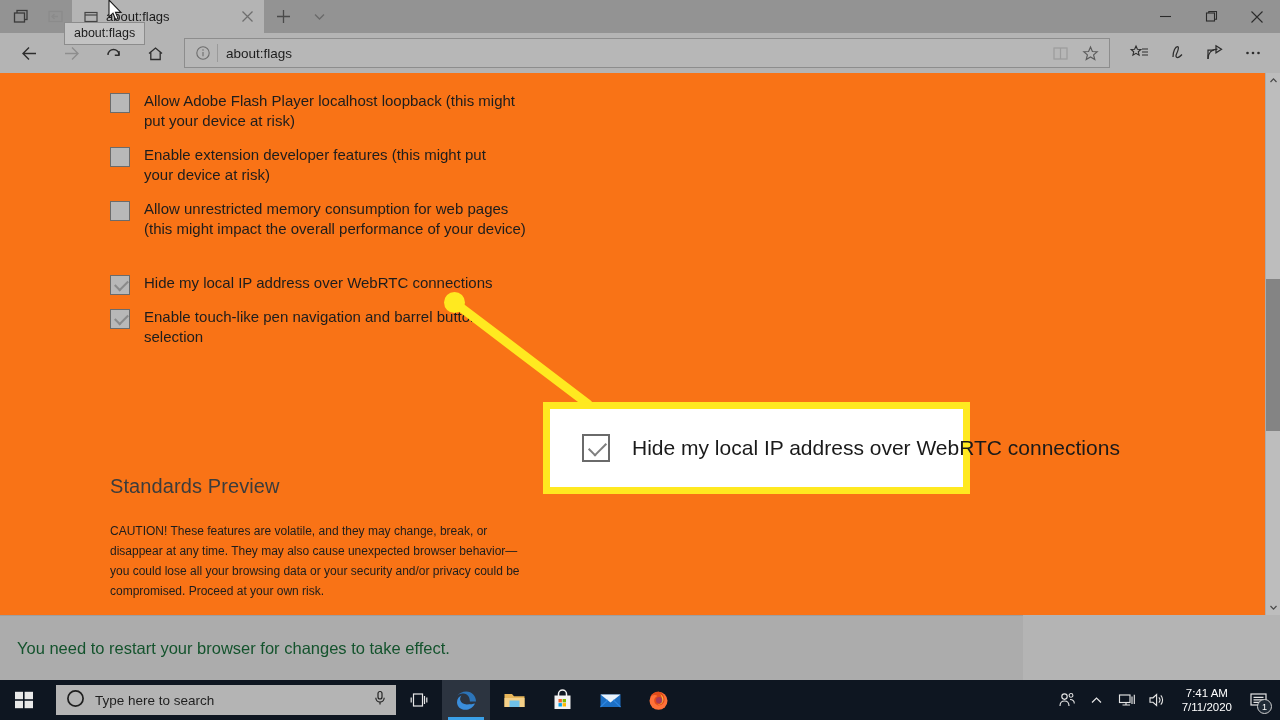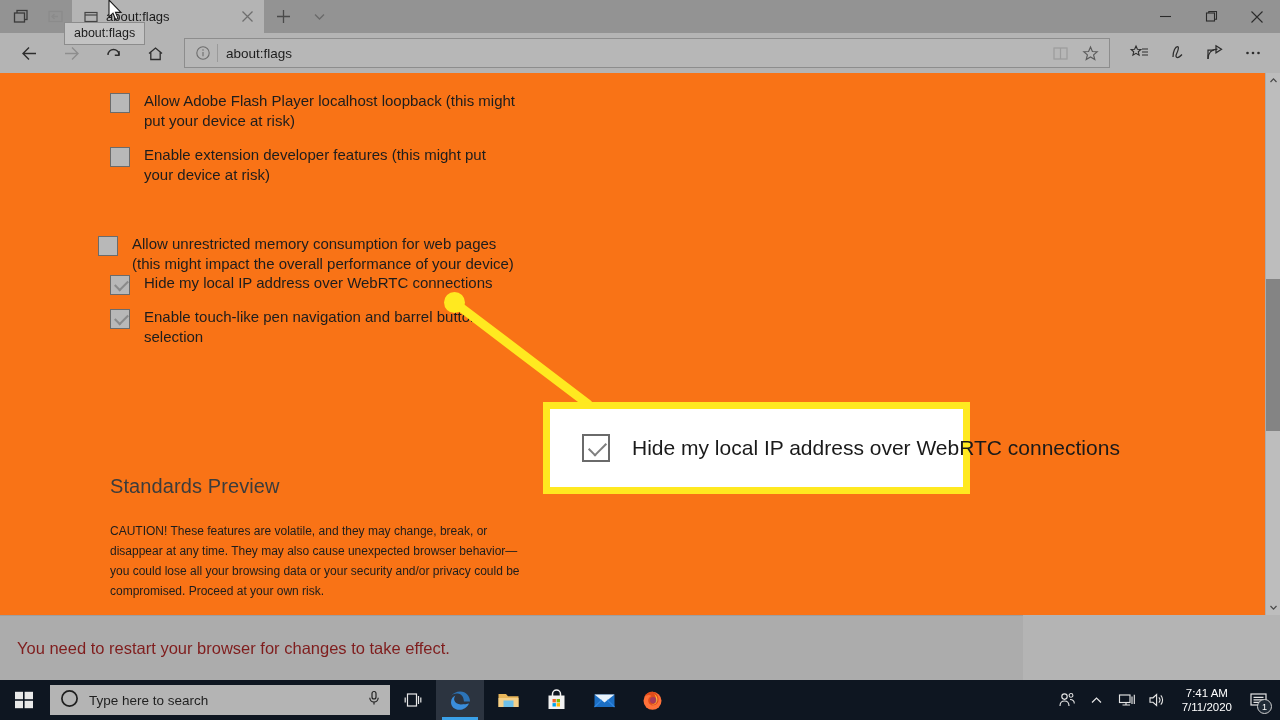--- a/index.html
+++ b/index.html
@@ -122,21 +122,21 @@
   }
   .sb-up { top:0; }
   .sb-down { bottom:0; }
   .sb-thumb { position:absolute; left:0; top:206px; width:15px; height:152px; background:#848484; }
 
   
   .restartbar {
     position:absolute; left:0; top:615px; width:1023px; height:65px;
     background:#acacac; border-top:1px solid #9e9e9e;
     display:flex; align-items:center; padding-left:17px;
-    font-size:16.5px; color:#7f1d1d;
+    font-size:16.5px; color:#14532d;
   }
 
   
   .ann-line { position:absolute; left:0; top:0; width:1280px; height:720px; pointer-events:none; z-index:30; }
   .callout {
     position:absolute; left:543px; top:402px; width:427px; height:92px;
     background:#ffffff; border:7px solid #ffe920;
     z-index:31; display:flex; align-items:center;
   }
   .callout-inner { display:flex; align-items:center; padding-left:32px; gap:22px; }
@@ -155,21 +155,21 @@
     border-radius:50%; background:#ffe920; z-index:30;
   }
 
   
   .taskbar {
     position:absolute; left:0; top:680px; width:1280px; height:40px;
     background:#0e1621; display:flex; align-items:center;
   }
   .tb-start { width:48px; height:40px; display:flex; align-items:center; justify-content:center; }
   .tb-search {
-    width:340px; height:30px; margin-left:2px; background:#b4b4b4;
+    width:340px; height:30px; margin-left:8px; background:#b4b4b4;
     display:flex; align-items:center; padding:0 8px 0 10px; gap:10px;
   }
   .tb-search-txt { flex:1 1 auto; font-size:13.5px; color:#1f1f1f; }
   .tb-taskview { width:46px; height:40px; display:flex; align-items:center; justify-content:center; color:#e8e8e8; }
   .tb-app {
     width:48px; height:40px; display:flex; align-items:center; justify-content:center;
     position:relative;
   }
   .tb-app.active { background:#2c3440; }
   .tb-app.active::after {
@@ -339,21 +339,21 @@
       <div class="chk-row" style="left:110px; top:18px; width:420px;">
         <span class="chkbox"></span>
         <span class="chk-label">Allow Adobe Flash Player localhost loopback (this might put your device at risk)</span>
       </div>
 
       <div class="chk-row" style="left:110px; top:72px; width:400px;">
         <span class="chkbox"></span>
         <span class="chk-label">Enable extension developer features (this might put your device at risk)</span>
       </div>
 
-      <div class="chk-row" style="left:98px; top:126px; width:418px;margin-top:35px;">
+      <div class="chk-row" style="left:110px; top:126px; width:418px;">
         <span class="chkbox"></span>
         <span class="chk-label">Allow unrestricted memory consumption for web pages (this might impact the overall performance of your device)</span>
       </div>
 
       <div class="chk-row" style="left:110px; top:200px; width:420px;">
         <span class="chkbox checked"></span>
         <span class="chk-label">Hide my local IP address over WebRTC connections</span>
       </div>
 
       <div class="chk-row" style="left:110px; top:234px; width:400px;">

